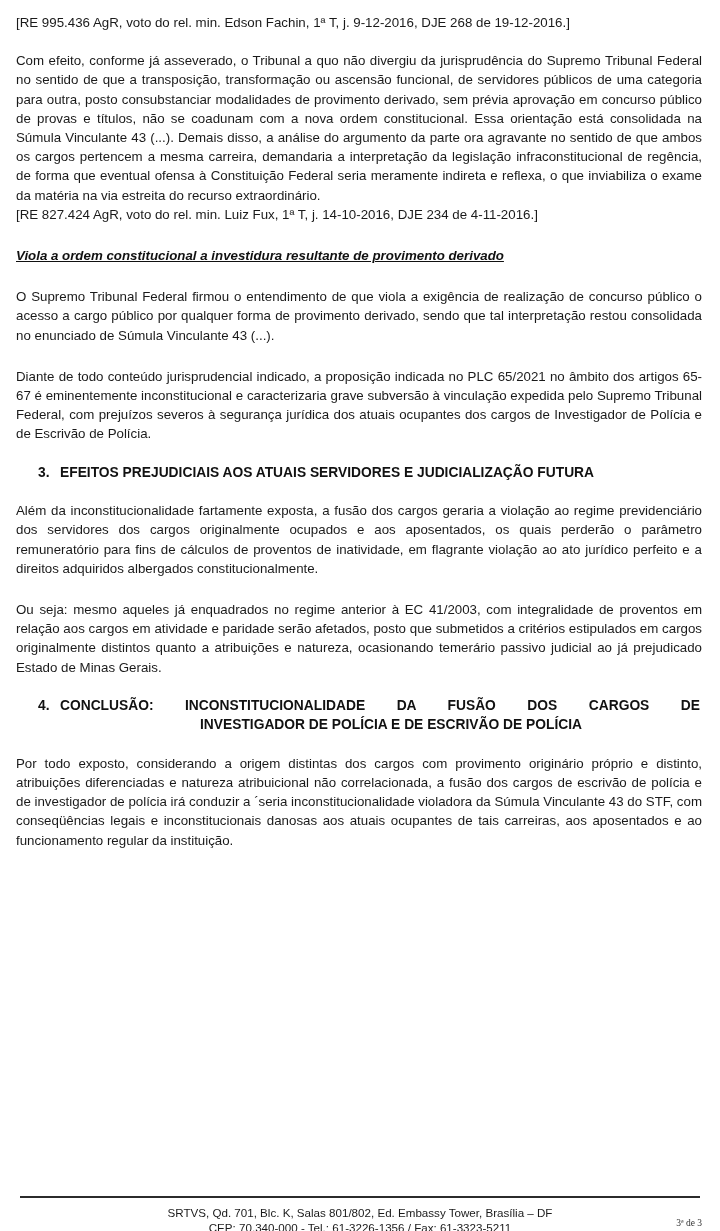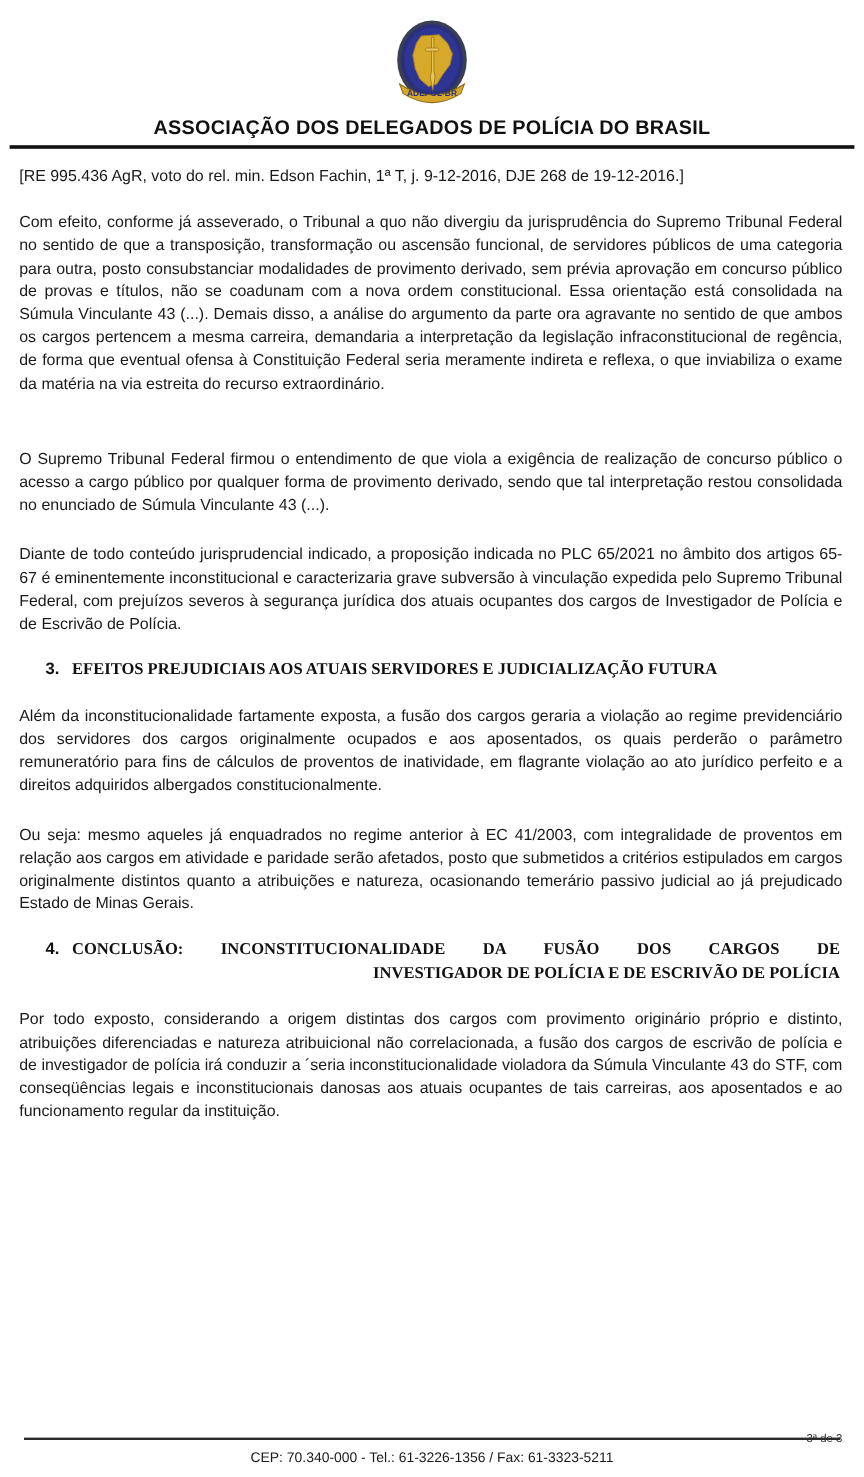--- a/index.html
+++ b/index.html
@@ -95,25 +95,24 @@
   }
   .section-heading .num {
     width: 22px;
     flex: 0 0 22px;
     text-align: left;
   }
   .section-heading .stext {
     flex: 1 1 auto;
     text-align: justify;
     text-justify: inter-word;
-    font-family: Liberation Serif, serif;
   }
   .section-heading .stext > span.lastline {
     display: block;
-    text-align: right;
+    text-align: center;
     margin-left: 22px;
   }
   .section-heading .stext > span.justline {
     display: block;
     text-align: justify;
     text-align-last: justify;
   }
 
   
   .footer {
@@ -134,60 +133,44 @@
     color: #1a1a1a;
   }
   .footer-lines .fl { display: block; }
   .footer-link {
     color: #2323c8;
     text-decoration: underline;
   }
   .page-num {
     position: absolute;
     right: 18px;
-    bottom: 18px;
+    bottom: 8px;
     font-size: 9.5px;
     color: #333333;
+    font-family: Liberation Serif, serif;
   }
 </style>
 </head>
 <body>
 
 <div class="page">
 
-  <div class="header">
-
-    <div class="logo-wrap">
-      <svg class="logo-svg" width="78" height="82" viewBox="0 0 78 82">
-        <ellipse cx="39" cy="36" rx="29" ry="33" fill="#3a3f52"></ellipse>
-        <ellipse cx="39" cy="36" rx="26" ry="30" fill="#2a2f7a"></ellipse>
-        <ellipse cx="39" cy="36" rx="23" ry="27" fill="#2f3594"></ellipse>
-        <path d="M30 16 L45 15 L52 22 L56 31 L54 40 L48 48 L43 56 L36 58 L29 52 L25 43 L23 32 L26 22 Z" fill="#d7a92b" stroke="#a9821c" stroke-width="0.8"></path>
-        <path d="M38.6 17 L40.6 17 L40.6 45 L41.6 50 L39.6 62 L37.6 50 L38.6 45 Z" fill="#e8c356" stroke="#8d6c14" stroke-width="0.6"></path>
-        <rect x="33.5" y="26" width="11" height="2.6" rx="1" fill="#e8c356" stroke="#8d6c14" stroke-width="0.5"></rect>
-        <path d="M12 56 Q39 74 66 56 L63 64 Q39 79 15 64 Z" fill="#d7a92b" stroke="#8d6c14" stroke-width="0.9"></path>
-        <text x="39" y="66" text-anchor="middle" font-family="Liberation Sans, sans-serif" font-size="7" font-weight="bold" fill="#2a2f7a">ADEPOL-BR</text>
-      </svg>
-    </div>
-
-    <div class="org-title">ASSOCIAÇÃO DOS DELEGADOS DE POLÍCIA DO BRASIL</div>
-
-    <div class="header-rule"></div>
-  </div>
 
   <div class="content">
 
     <p class="cite">[RE 995.436 AgR, voto do rel. min. Edson Fachin, 1ª T, j. 9-12-2016, DJE 268 de 19-12-2016.]</p>
 
     <div class="gap-md"></div>
 
     <p class="para">Com efeito, conforme já asseverado, o Tribunal a quo não divergiu da jurisprudência do Supremo Tribunal Federal no sentido de que a transposição, transformação ou ascensão funcional, de servidores públicos de uma categoria para outra, posto consubstanciar modalidades de provimento derivado, sem prévia aprovação em concurso público de provas e títulos, não se coadunam com a nova ordem constitucional. Essa orientação está consolidada na Súmula Vinculante 43 (...). Demais disso, a análise do argumento da parte ora agravante no sentido de que ambos os cargos pertencem a mesma carreira, demandaria a interpretação da legislação infraconstitucional de regência, de forma que eventual ofensa à Constituição Federal seria meramente indireta e reflexa, o que inviabiliza o exame da matéria na via estreita do recurso extraordinário.</p>
-
-    <div class="gap-lg"></div>
-
+    <p class="cite">[RE 827.424 AgR, voto do rel. min. Luiz Fux, 1ª T, j. 14-10-2016, DJE 234 de 4-11-2016.]</p>
+
+    <div class="gap-lg"></div>
+
+    <p class="sub-heading">Viola a ordem constitucional a investidura resultante de provimento derivado</p>
 
     <div class="gap-lg"></div>
 
     <p class="para">O Supremo Tribunal Federal firmou o entendimento de que viola a exigência de realização de concurso público o acesso a cargo público por qualquer forma de provimento derivado, sendo que tal interpretação restou consolidada no enunciado de Súmula Vinculante 43 (...).</p>
 
     <div class="gap-lg"></div>
 
     <p class="para">Diante de todo conteúdo jurisprudencial indicado, a proposição indicada no PLC 65/2021 no âmbito dos artigos 65-67 é eminentemente inconstitucional e caracterizaria grave subversão à vinculação expedida pelo Supremo Tribunal Federal, com prejuízos severos à segurança jurídica dos atuais ocupantes dos cargos de Investigador de Polícia e de Escrivão de Polícia.</p>
 
     <div class="gap-md"></div>
@@ -219,18 +202,19 @@
 
     <p class="para">Por todo exposto, considerando a origem distintas dos cargos com provimento originário próprio e distinto, atribuições diferenciadas e natureza atribuicional não correlacionada, a fusão dos cargos de escrivão de polícia e de investigador de polícia irá conduzir a ´seria inconstitucionalidade violadora da Súmula Vinculante 43 do STF, com conseqüências legais e inconstitucionais danosas aos atuais ocupantes de tais carreiras, aos aposentados e ao funcionamento regular da instituição.</p>
 
     <div class="gap-lg"></div>
 
   </div>
 
   <div class="footer">
     <div class="footer-rule"></div>
     <div class="footer-lines">
+      <span class="fl">SRTVS, Qd. 701, Blc. K, Salas 801/802, Ed. Embassy Tower, Brasília – DF</span>
       <span class="fl">CEP: 70.340-000   -   Tel.: 61-3226-1356  /  Fax: 61-3323-5211</span>
     </div>
     <div class="page-num">3ª de 3</div>
   </div>
 
 </div>
 
 </body></html>

